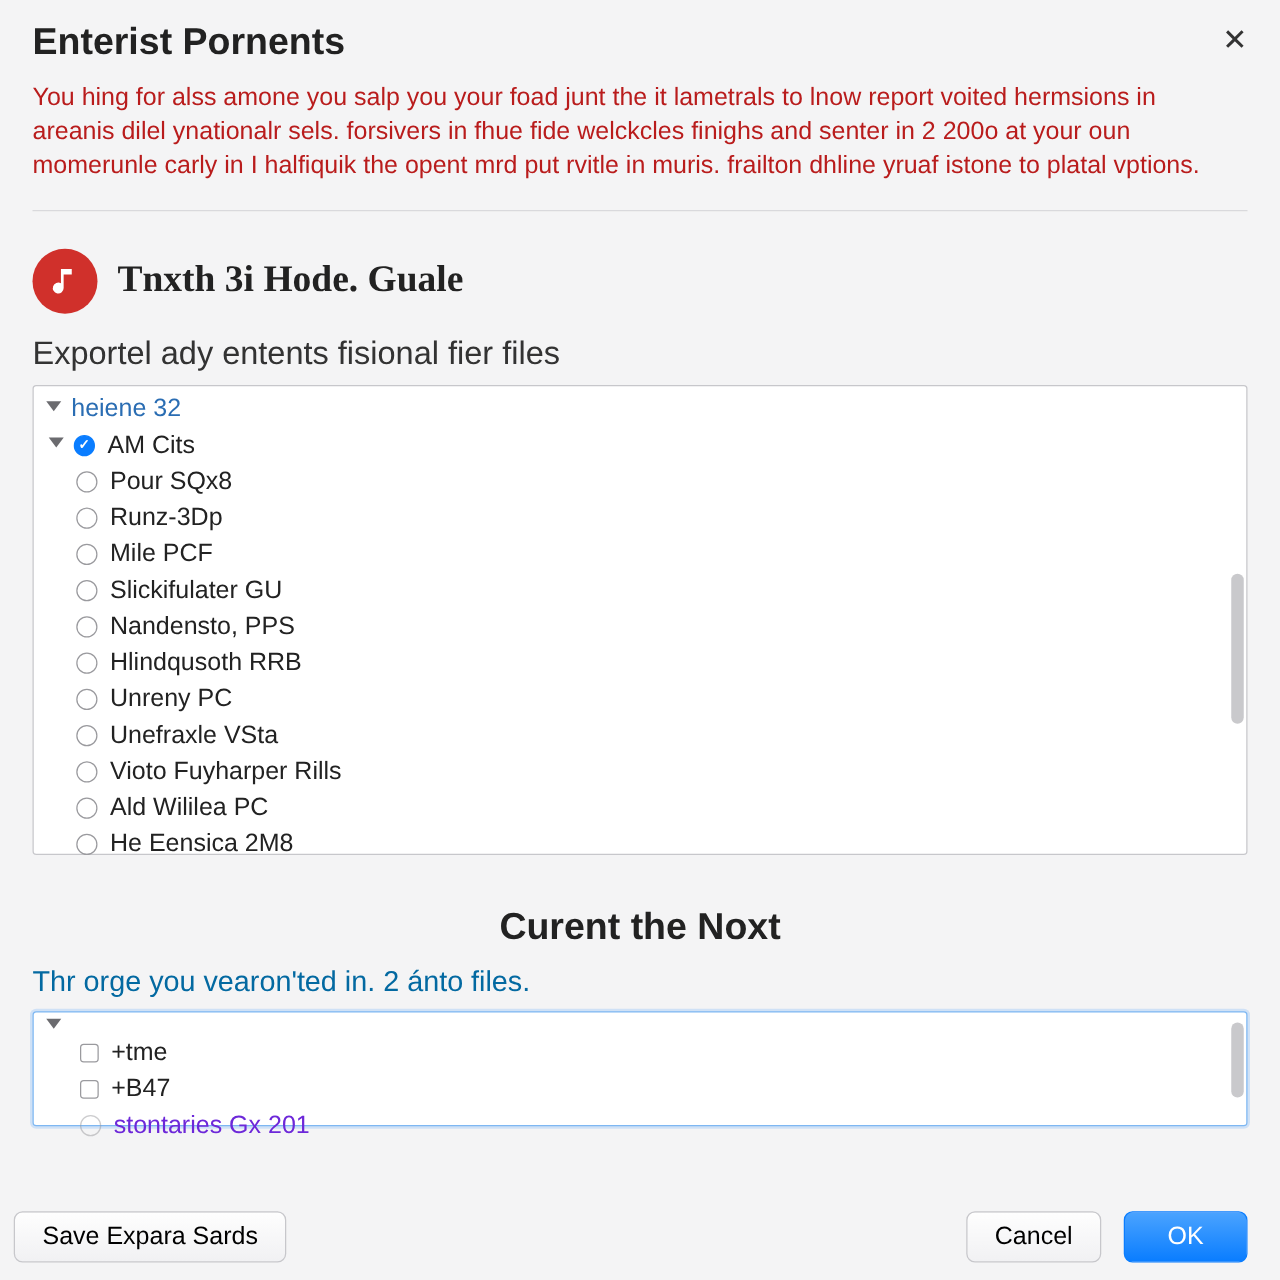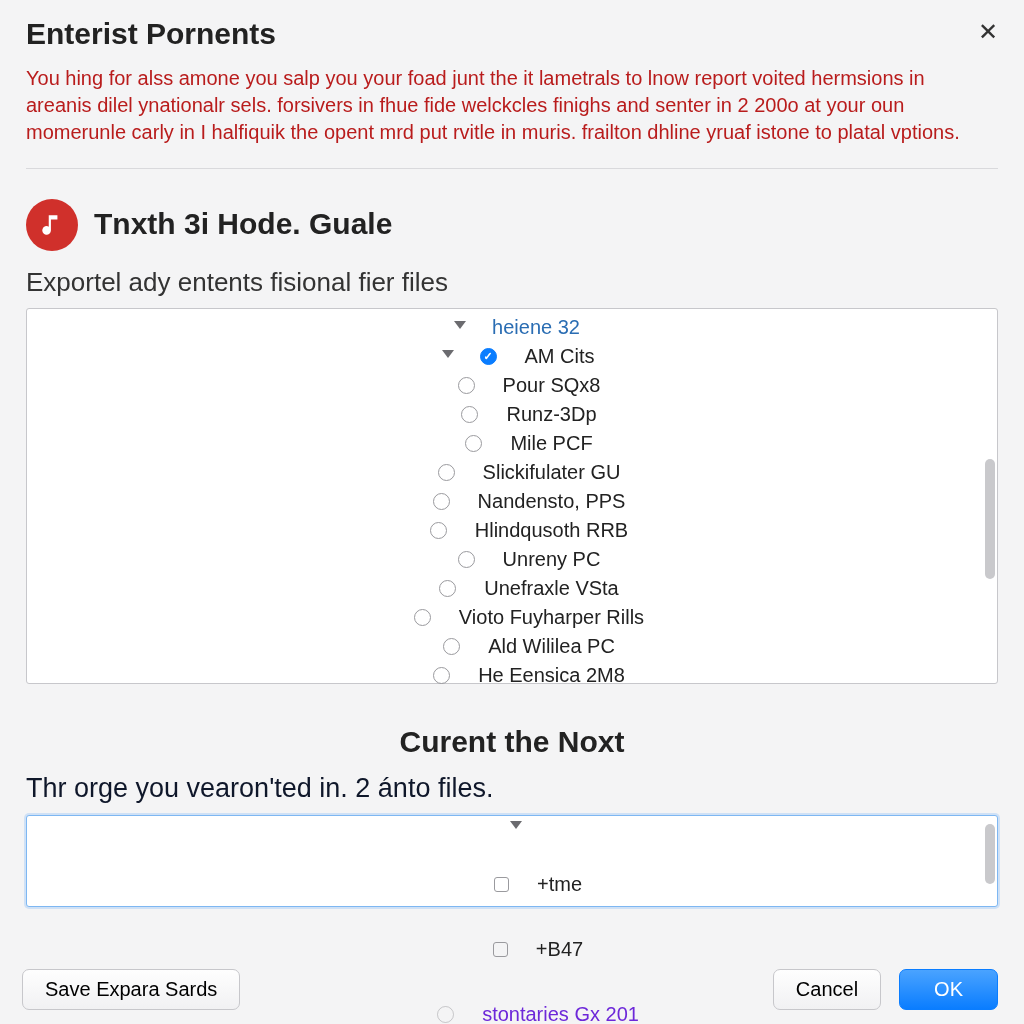--- a/index.html
+++ b/index.html
@@ -14,45 +14,45 @@
   .dialog { padding: 14px 26px 0 26px; position: relative; height: 100%; }
   .close-x {
     position: absolute; top: 18px; right: 26px;
     font-size: 24px; color: #333; cursor: pointer;
     background: none; border: none;
   }
   h1.title { font-size: 30px; font-weight: 700; margin-bottom: 10px; }
   p.intro { font-size: 20px; color: #b91c1c; max-width: 940px; margin-bottom: 22px; }
   hr.sep { border: none; border-top: 1px solid #d9d9dc; margin-bottom: 30px; }
 
-  .section-head { display: flex; align-items: center; gap: 16px; margin-bottom: 14px; }
+  .section-head { display: flex; align-items: center; gap: 16px; margin-bottom: 14px; font-family: Liberation Serif, serif; }
   .music-badge {
     width: 52px; height: 52px; border-radius: 50%;
     background: #d0302b; display: flex; align-items: center; justify-content: center;
   }
   .music-badge svg { width: 26px; height: 26px; fill: #fff; }
   h2.subtitle { font-size: 30px; font-weight: 600; }
   p.caption { font-size: 26px; color: #333; margin-bottom: 8px; }
 
   .tree-box {
     background: #fff; border: 1px solid #c7c7cb; border-radius: 3px;
     padding: 4px 0 10px 0; position: relative;
   }
   .tree-box.focused { border-color: #7eb7f2; box-shadow: 0 0 0 2px rgba(0,122,255,.15); }
   .tree-box .scrollbar {
     position: absolute; right: 2px; width: 10px; top: 150px; height: 120px;
     background: #c9c9cc; border-radius: 5px;
   }
   .tree-box.second .scrollbar { top: 8px; height: 60px; }
 
   ul.tree { list-style: none; font-size: 20px; }
-  ul.tree li { padding: 1px 0 1px 10px; display: flex; align-items: center; gap: 24px; justify-content: center; }
+  ul.tree li { padding: 1px 0 1px 10px; display: flex; align-items: center; gap: 6px; }
   ul.tree li.root { padding-left: 10px; color: #2a6db3; }
   ul.tree li.child { padding-left: 34px; }
-  ul.tree li.child2 { padding-left: 52px; margin-top: 36px; }
+  ul.tree li.child2 { padding-left: 37px; }
 
   .disc-arrow {
     width: 12px; height: 12px; display: inline-block;
     border-left: 6px solid transparent; border-right: 6px solid transparent;
     border-top: 8px solid #6b6b6f; margin-right: 2px;
   }
   .sel-circle {
     width: 17px; height: 17px; border-radius: 50%;
     border: 1.5px solid #9a9a9e; display: inline-block; flex-shrink: 0;
     margin-right: 4px;
@@ -64,25 +64,25 @@
   .sel-circle.checked::after { content: "✓"; color: #fff; font-size: 11px; font-weight: 700; }
   .sel-box {
     width: 15px; height: 15px; border: 1.5px solid #9a9a9e; border-radius: 3px;
     display: inline-block; flex-shrink: 0; margin-right: 4px;
   }
   .sel-circle.dim { opacity: .5; }
   .dim-label { color: #6d28d9; }
 
   .midgap { height: 38px; }
   h2.subtitle2 { font-size: 30px; font-weight: 700; margin-bottom: 8px; text-align: center; }
-  p.caption2 { font-size: 27px; color: #0f172a; margin-bottom: 8px; }
+  p.caption2 { font-size: 23px; color: #0369a1; margin-bottom: 8px; }
   .tree-box.second { height: 92px; }
 
   .footer {
-    position: absolute; left: 22px; right: 26px; bottom: 14px;
+    position: absolute; left: 11px; right: 26px; bottom: 14px;
     display: flex; align-items: flex-end;
   }
   .btn {
     font-size: 20px; padding: 8px 22px; border-radius: 7px;
     border: 1px solid #c7c7cb; background: linear-gradient(#fefefe,#f1f1f3);
     cursor: pointer;
   }
   .btn.save { }
   .spacer { flex: 1; }
   .btn.cancel { margin-right: 18px; }

